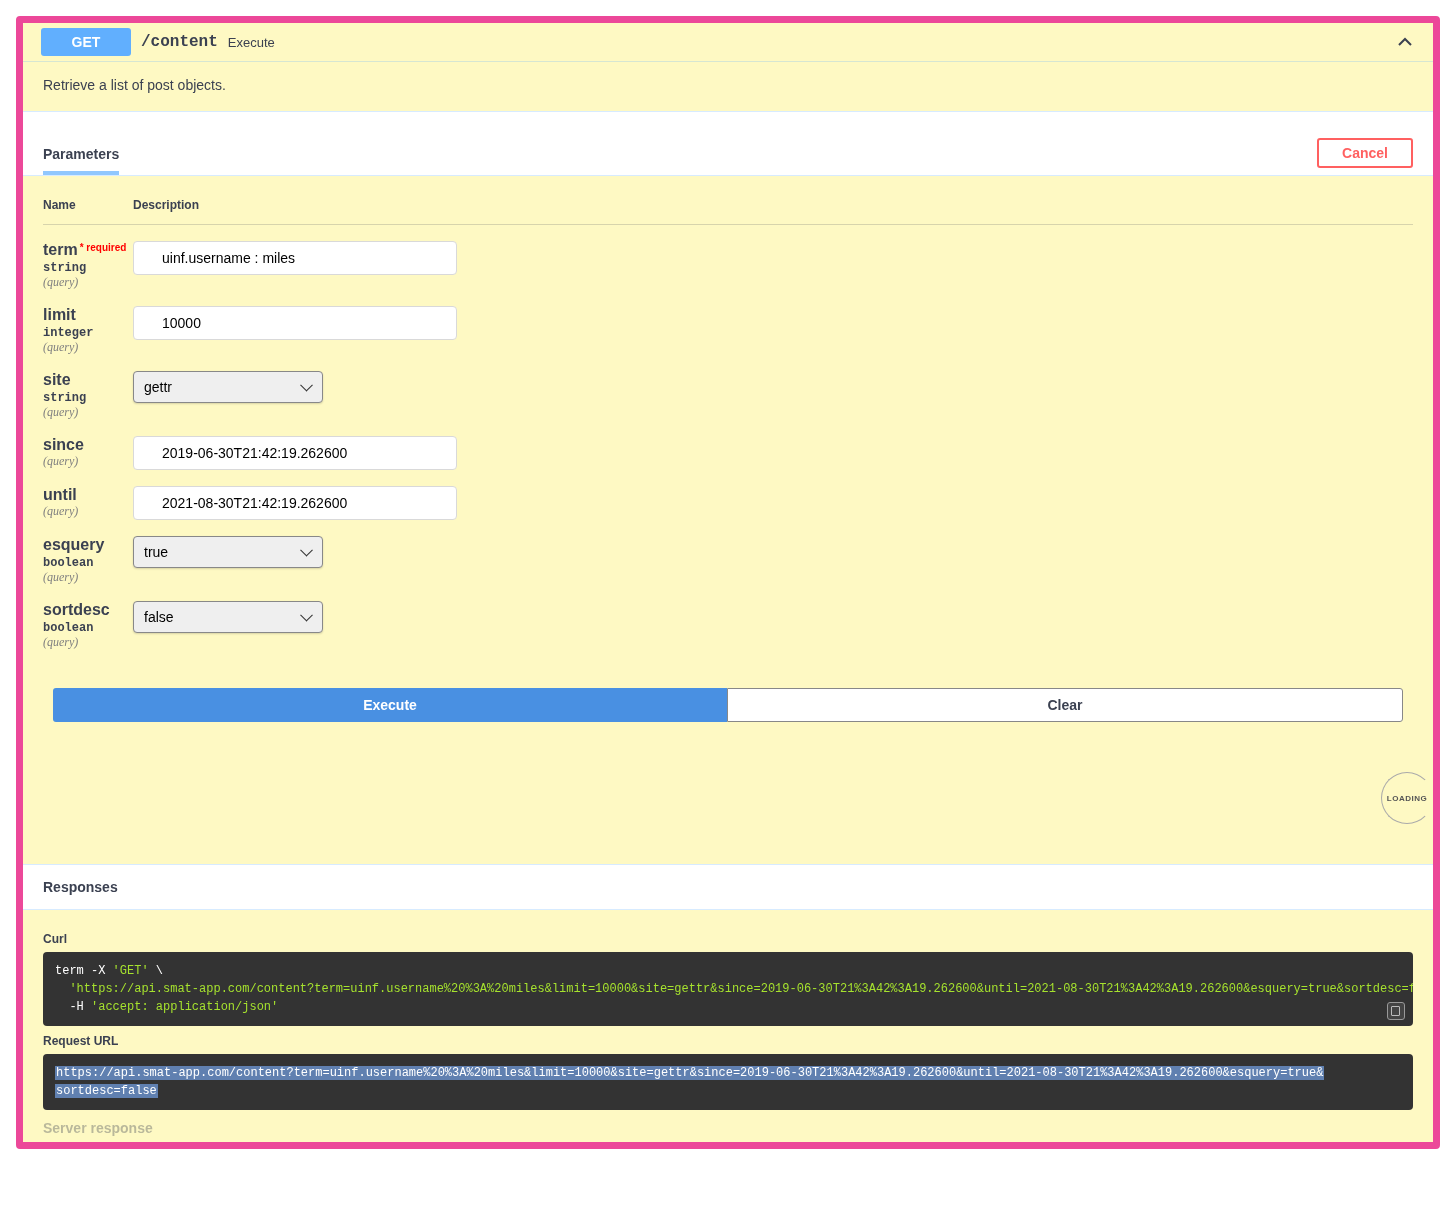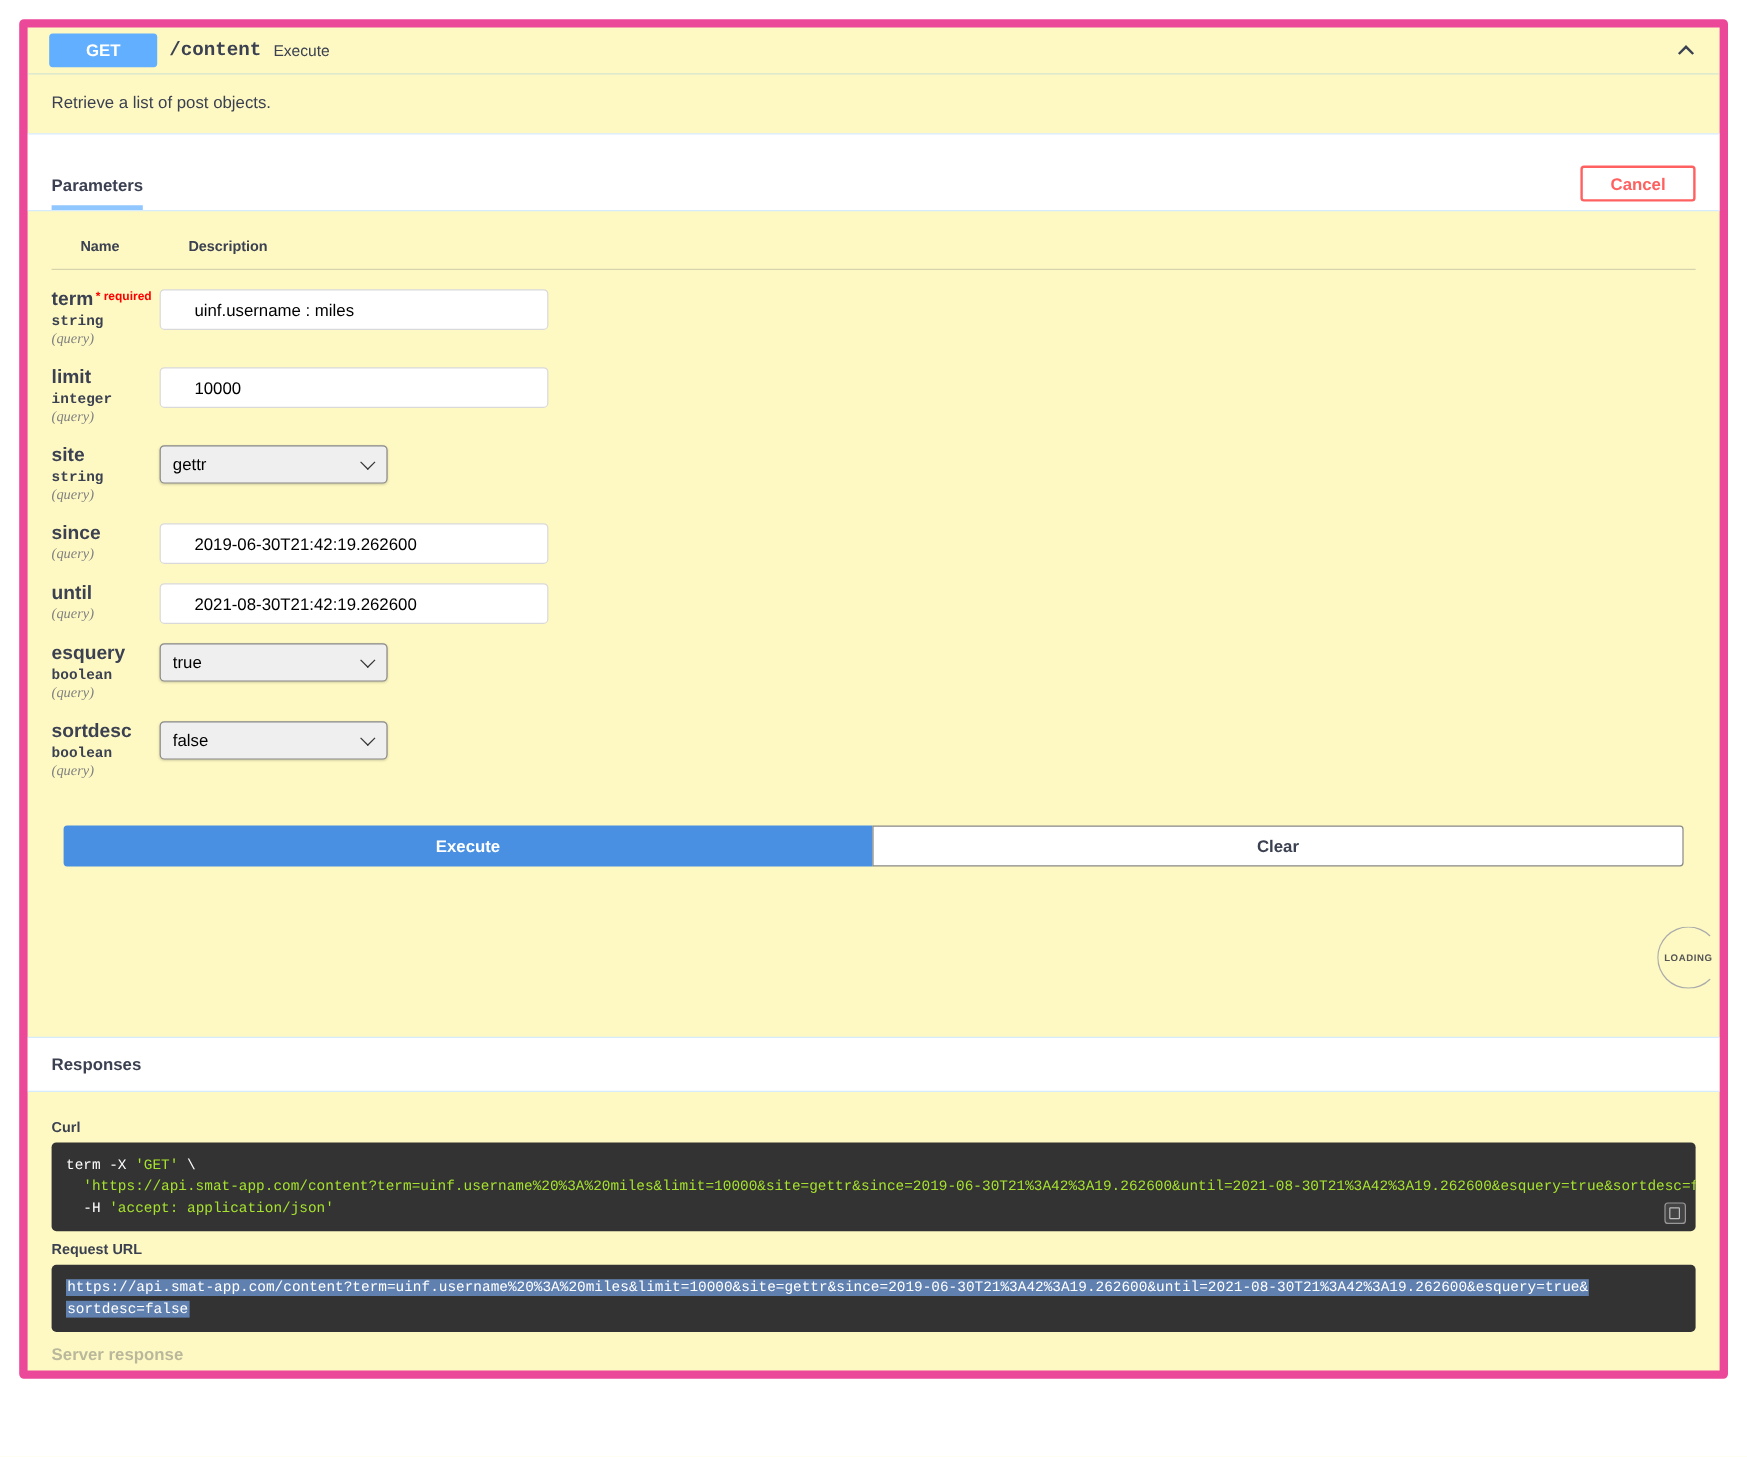--- a/index.html
+++ b/index.html
@@ -68,21 +68,21 @@
   background: transparent;
   font-weight: 700;
   font-size: 14px;
   padding: 5px 23px;
   border-radius: 3px;
   cursor: pointer;
   margin-bottom: 6px;
 }
 .params-table { padding: 10px 20px 30px 20px; }
 .thead { display: flex; border-bottom: 1px solid rgba(59,65,81,0.2); padding: 12px 0; margin-bottom: 8px; }
-.col-name { width: 90px; font-weight: 700; font-size: 12px; margin-left: 24px; }
+.col-name { width: 90px; font-weight: 700; font-size: 12px; }
 .col-desc { font-weight: 700; font-size: 12px; }
 .param-row { display: flex; padding: 8px 0; align-items: flex-start; }
 .param-meta { width: 90px; flex-shrink: 0; }
 .param-name { font-size: 16px; font-weight: 700; display: inline; }
 .req { color: #ff0000; font-size: 10px; font-weight: 700; position: relative; top: -4px; padding-left: 2px; }
 .req::before { content: "* "; color: #ff0000; }
 .param-type {
   font-family: "Courier New", monospace;
   font-size: 12px;
   font-weight: 700;

